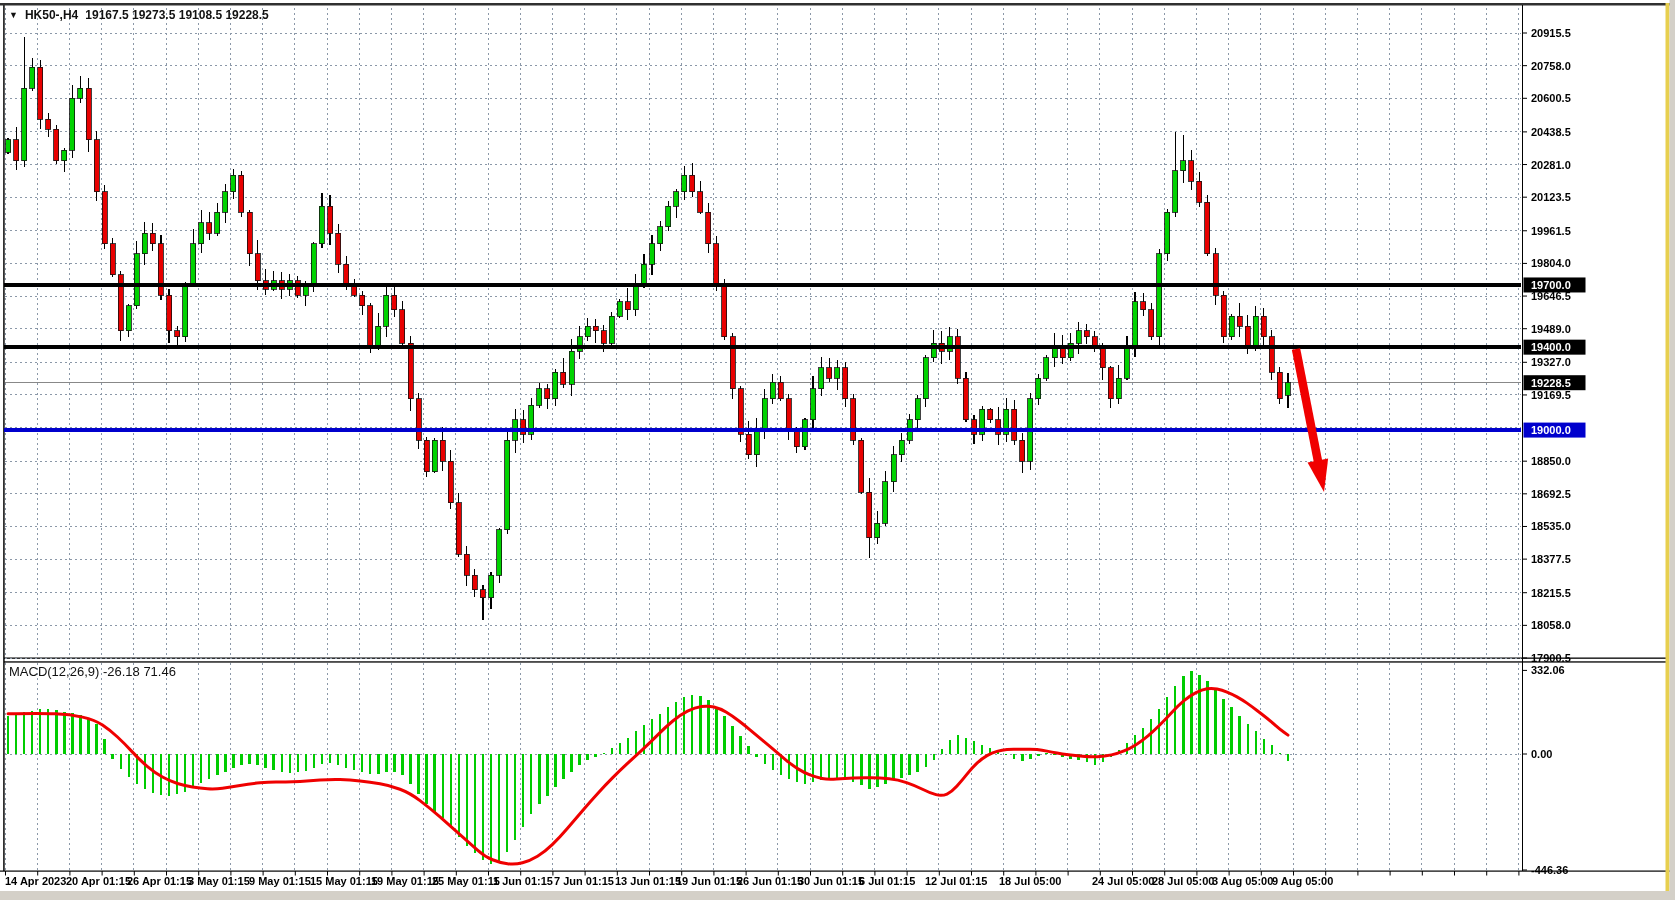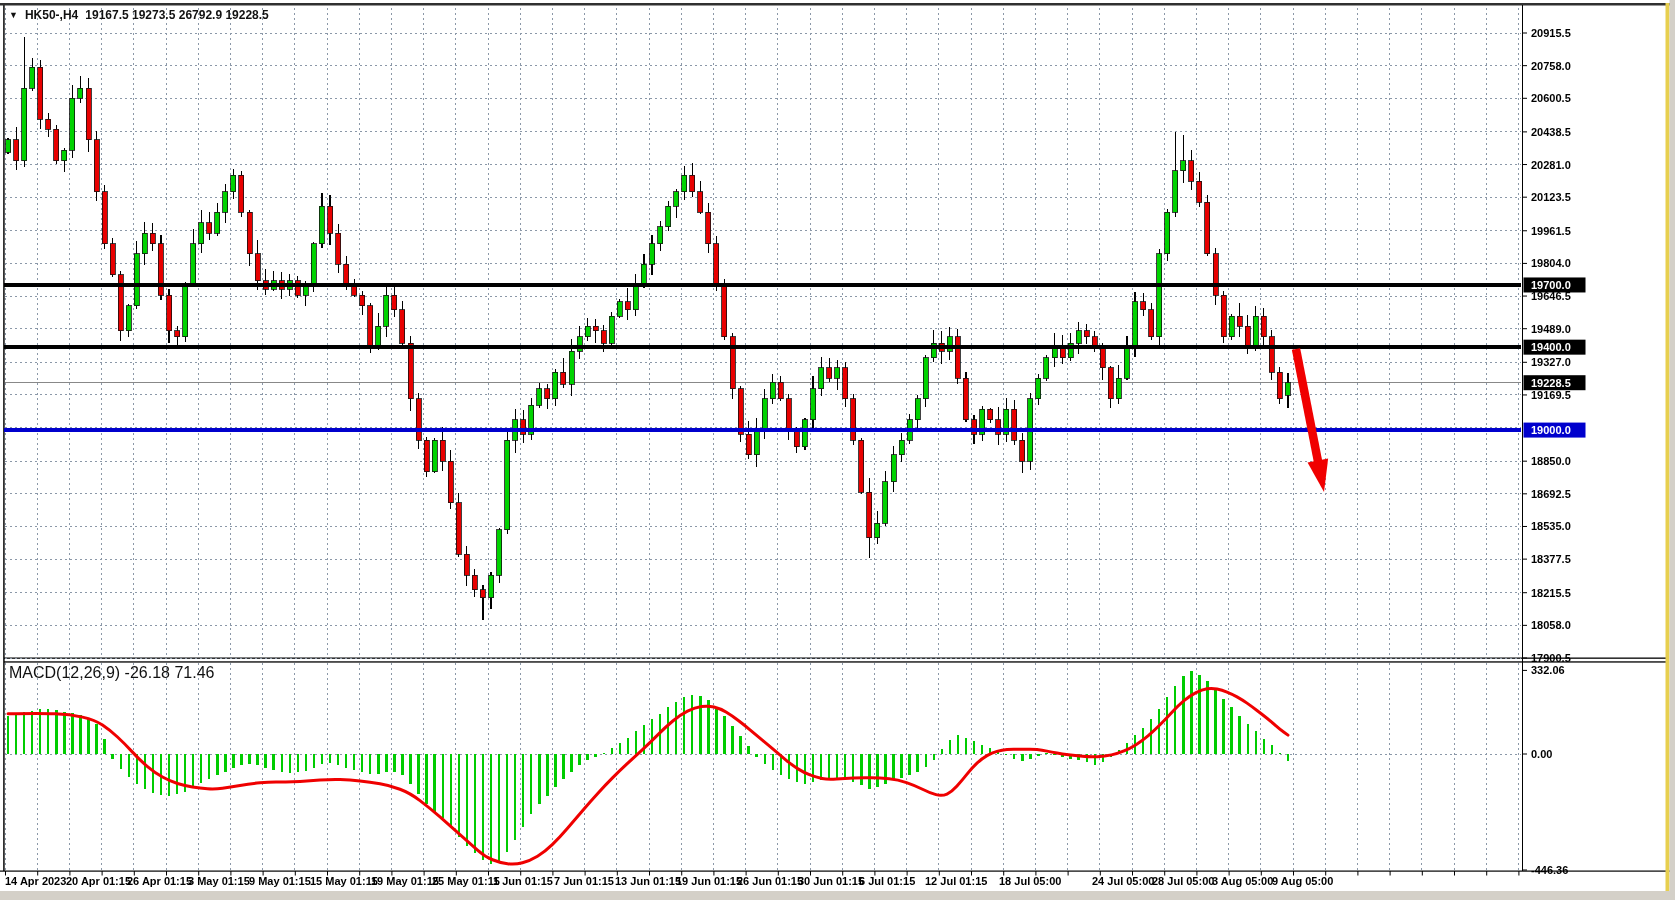--- a/index.html
+++ b/index.html
@@ -2,21 +2,21 @@
 <html><head>
 <meta charset="utf-8">
 <style>
   html,body{margin:0;padding:0;background:#ffffff;}
   body{width:1675px;height:900px;overflow:hidden;font-family:"Liberation Sans",sans-serif;}
   #wrap{position:relative;width:1675px;height:900px;background:#fff;}
   #chart{position:absolute;left:0;top:0;}
   .overlay{position:absolute;color:#111;white-space:nowrap;z-index:5;}
   #titlebar{left:9px;top:8px;font-size:12px;font-weight:700;display:flex;align-items:center;gap:7px;}
   #titlebar .tri{font-size:9px;line-height:9px;cursor:pointer;}
-  #macdlabel{left:9px;top:664px;font-size:16px;font-weight:500;}
+  #macdlabel{left:9px;top:664px;font-size:13px;font-weight:500;}
 </style>
 </head>
 <body>
 
 <div id="wrap">
   <svg id="chart" width="1675" height="900" xmlns="http://www.w3.org/2000/svg">
       <g>
         <rect x="0" y="3" width="1675" height="2.5" fill="#303030"></rect>
         <rect x="3" y="3" width="1.8" height="868" fill="#303030"></rect>
         <rect x="1522" y="5" width="1" height="866" fill="#000"></rect>
@@ -764,17 +764,17 @@
       </g>
       <g>
         <line x1="1296" y1="349" x2="1318.2353412143402" y2="462.5590640589516" stroke="#f00000" stroke-width="8.5"></line>
         <polygon points="1324,492 1328.1553582079964,458.5787044212341 1307.5467030492628,462.613965571196" fill="#f00000"></polygon>
       </g>
     </svg>
 
   <div id="titlebar" class="overlay">
     <span class="tri">▼</span>
     <span>HK50-,H4</span>
-    <span>19167.5 19273.5 26792.9 19228.5</span>
+    <span>19167.5 19273.5 19108.5 19228.5</span>
   </div>
 
   <div id="macdlabel" class="overlay">MACD(12,26,9) -26.18 71.46</div>
 </div>
 
 </body></html>

